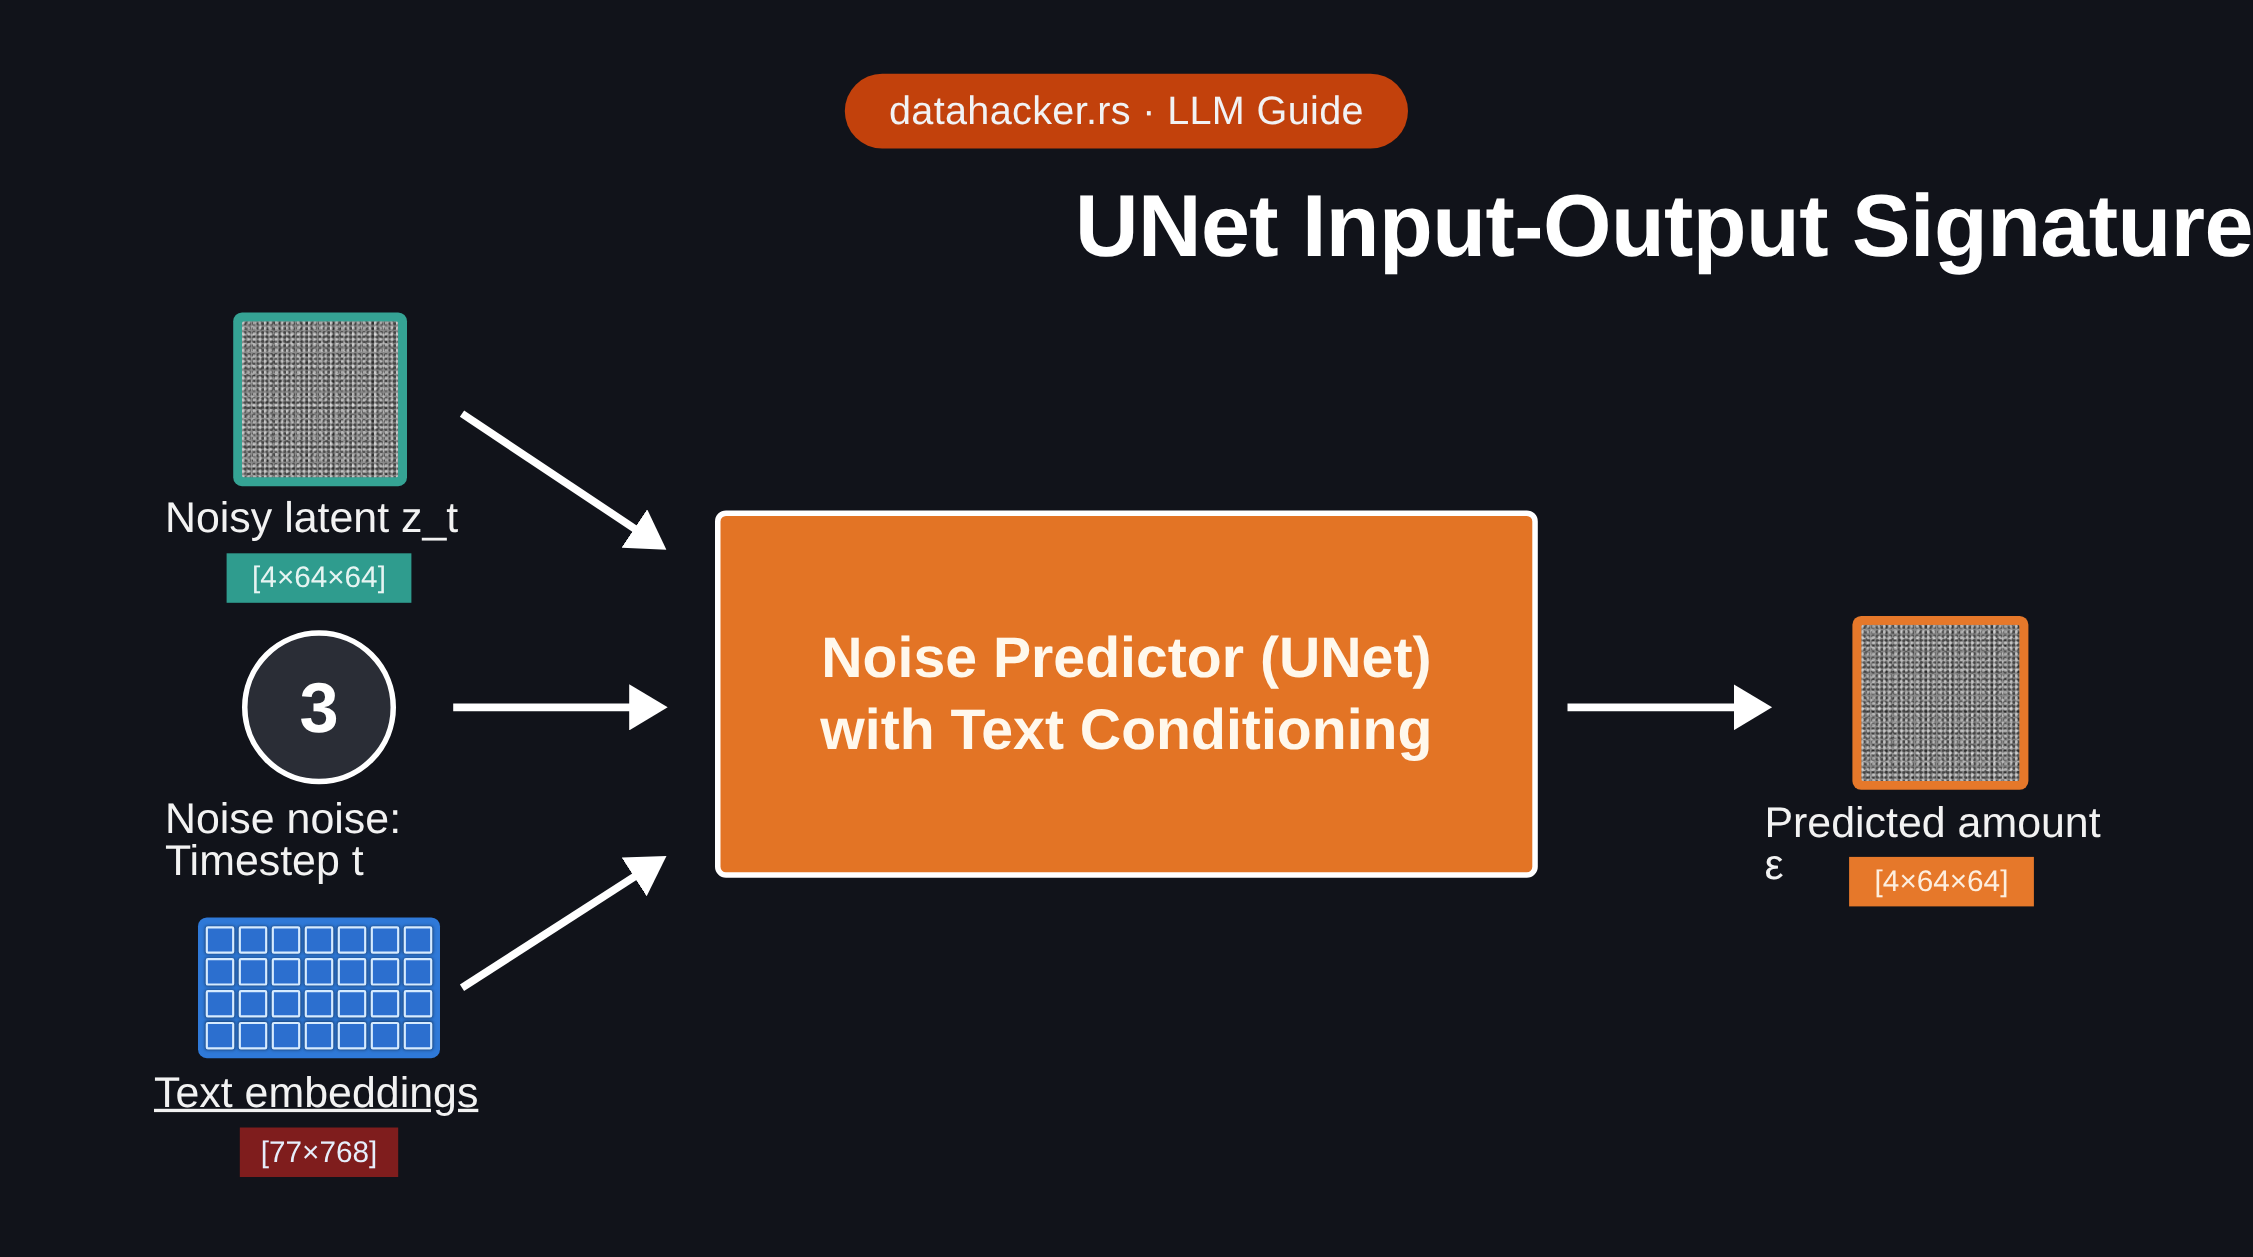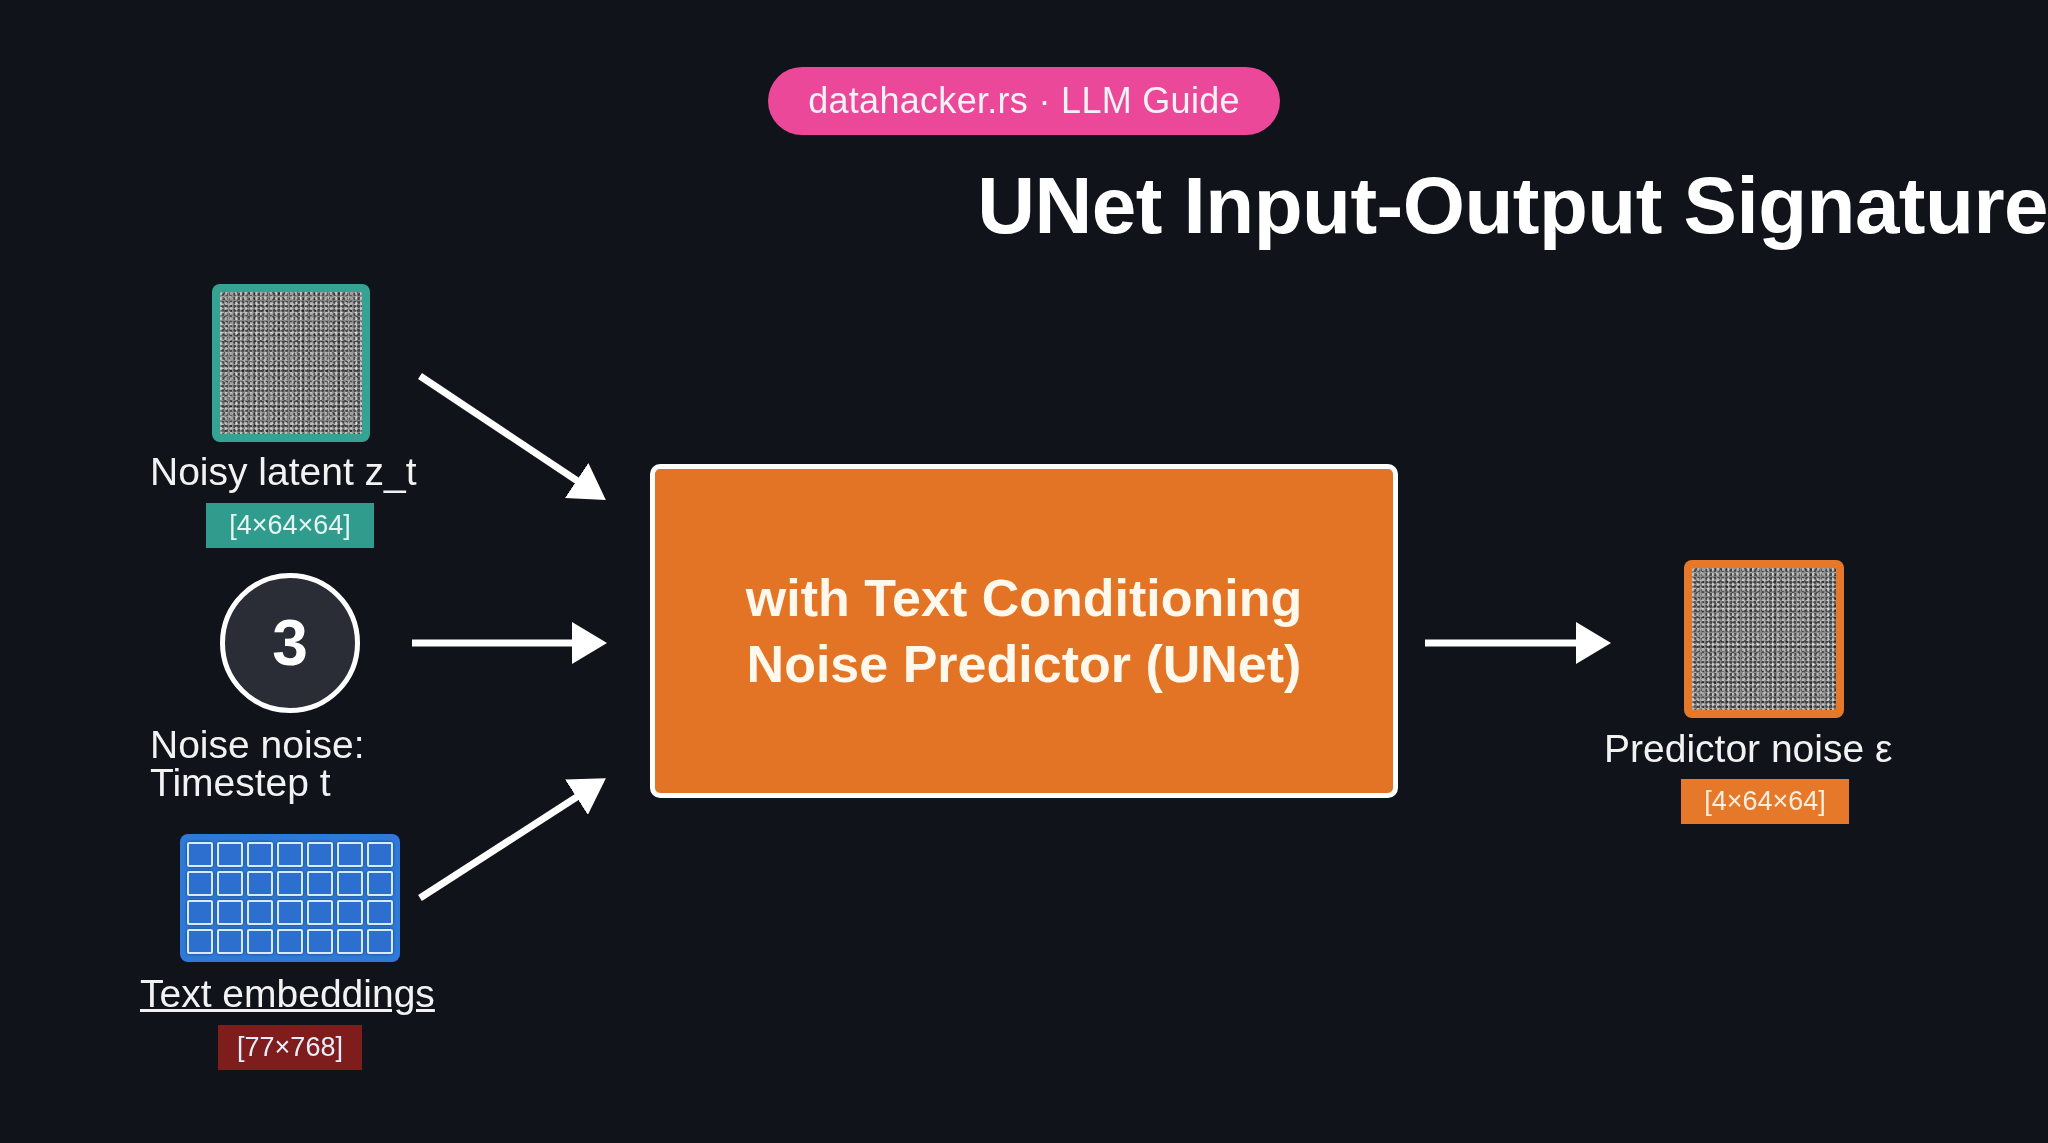--- a/index.html
+++ b/index.html
@@ -6,21 +6,21 @@
   body {
     width: 2048px; height: 1143px; overflow: hidden;
     background: #11131a;
     font-family: "Liberation Sans", "DejaVu Sans", sans-serif;
     color: #ffffff;
     position: relative;
   }
   .abs { position: absolute; }
   .pill {
     left: 768px; top: 67px; width: 512px; height: 68px;
-    background: #ec4899; border-radius: 34px;
+    background: #c2410c; border-radius: 34px;
     display: flex; align-items: center; justify-content: center;
     font-size: 36px; color: #f1f2f4; letter-spacing: 0.3px;
   }
   .title {
     left: 0; top: 160px; width: 2048px; text-align: right;
     font-size: 80px; font-weight: bold; letter-spacing: -0.5px; color: #ffffff;
   }
   .noise-tile {
     border-radius: 8px; padding: 8px; box-sizing: border-box;
   }
@@ -133,21 +133,21 @@
       <path d="M0,0 L5,3 L0,6 Z" fill="#ffffff"></path>
     </marker>
   </defs>
   <line x1="420" y1="376" x2="600" y2="496" stroke="#ffffff" stroke-width="7" marker-end="url(#ah)"></line>
   <line x1="412" y1="643" x2="600" y2="643" stroke="#ffffff" stroke-width="7" marker-end="url(#ah)"></line>
   <line x1="420" y1="898" x2="600" y2="782" stroke="#ffffff" stroke-width="7" marker-end="url(#ah)"></line>
   <line x1="1425" y1="643" x2="1604" y2="643" stroke="#ffffff" stroke-width="7" marker-end="url(#ah)"></line>
 </svg>
 
 <div class="abs main-box">
+  <span>Noise Predictor (UNet)</span>
   <span>with Text Conditioning</span>
-  <span>Noise Predictor (UNet)</span>
 </div>
 
 <div class="abs noise-tile output-noise">
   <div class="noise"></div>
 </div>
-<div class="abs label" style="left:1604px; top:730px; width:320px;">Predictor noise ε</div>
+<div class="abs label" style="left:1604px; top:730px; width:320px;">Predicted amount ε</div>
 <div class="abs badge badge-orange">[4×64×64]</div>
 
 </body></html>

